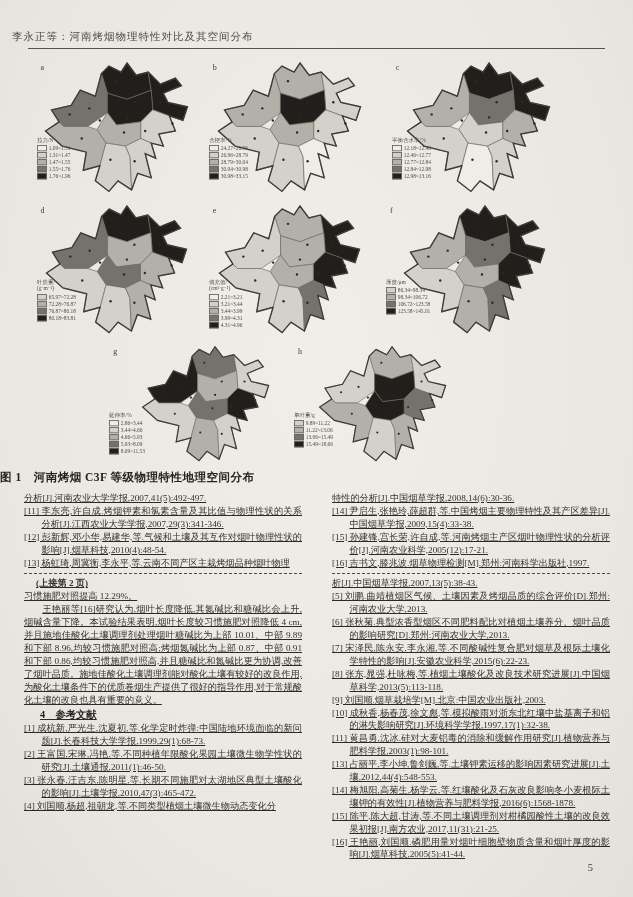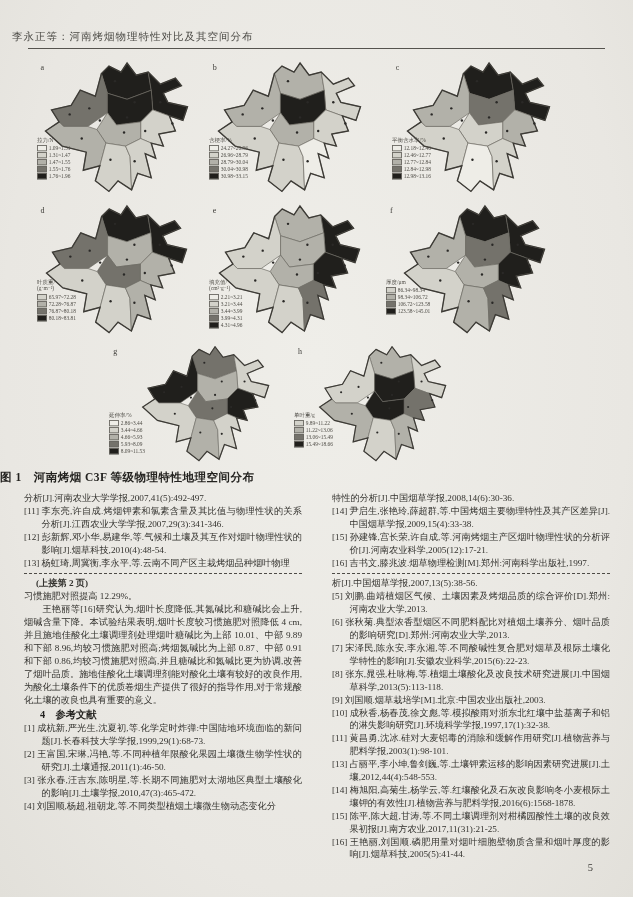--- a/index.html
+++ b/index.html
@@ -19,21 +19,21 @@
   .map svg{width:100%;height:100%;}
   .map-label{position:absolute;left:7%;top:2%;font-size:8px;color:#3c3b37;
     font-family:"Liberation Serif",serif;}
   .legend{position:absolute;left:5%;top:54%;font-size:6px;line-height:7px;color:#504e48;}
   .legend .legend-title{white-space:pre-line;margin-bottom:1px;transform:scale(.92);transform-origin:left top;}
   .legend-row{display:flex;align-items:center;gap:2px;transform:scale(.9);transform-origin:left top;}
   .legend-swatch{width:9px;height:4.5px;border:0.5px solid #6a6862;flex:none;}
   .caption{position:absolute;top:470px;left:0;width:100%;
     font-weight:bold;font-size:11.5px;color:#23221f;letter-spacing:.5px;}
   
-  #text-area{position:absolute;top:492px;left:24px;width:586px;display:flex;gap:30px;}
+  #text-area{position:absolute;top:492px;left:24px;width:586px;display:flex;gap:30px;text-decoration:underline;}
   .column{width:286px;font-size:9.2px;line-height:12.9px;text-align:justify;color:#33322e;}
   .column .ref{padding-left:1.9em;text-indent:-1.9em;}
   .column .cont{text-indent:0;}
   .column .para{text-indent:2em;}
   .column .marker{font-weight:bold;padding-left:12px;}
   .column .heading{font-weight:bold;font-size:10.3px;margin:2px 16px 1px;color:#23221f;}
   .column .divider{border-top:1.3px dashed #4d4b46;margin:4px 0 3px;height:0;}
   .page-number{position:absolute;right:40px;bottom:24px;font-size:10.5px;color:#3b3a36;}
 </style>
 </head>
@@ -460,21 +460,21 @@
       <div class="ref">[2] 王富国,宋琳,冯艳,等.不同种植年限酸化果园土壤微生物学性状的研究[J].土壤通报,2011(1):46-50.</div>
       <div class="ref">[3] 张永春,汪吉东,陈明星,等.长期不同施肥对太湖地区典型土壤酸化的影响[J].土壤学报,2010,47(3):465-472.</div>
       <div class="ref">[4] 刘国顺,杨超,祖朝龙,等.不同类型植烟土壤微生物动态变化分</div>
     </div>
   <div class="column" id="right-col">
       <div class="cont">特性的分析[J].中国烟草学报,2008,14(6):30-36.</div>
       <div class="ref">[14] 尹启生,张艳玲,薛超群,等.中国烤烟主要物理特性及其产区差异[J].中国烟草学报,2009,15(4):33-38.</div>
       <div class="ref">[15] 孙建锋,宫长荣,许自成,等.河南烤烟主产区烟叶物理性状的分析评价[J].河南农业科学,2005(12):17-21.</div>
       <div class="ref">[16] 吉书文,滕兆波.烟草物理检测[M].郑州:河南科学出版社,1997.</div>
       <div class="divider"></div>
-      <div class="cont">析[J].中国烟草学报,2007,13(5):38-56.</div>
+      <div class="cont">析[J].中国烟草学报,2007,13(5):38-43.</div>
       <div class="ref">[5] 刘鹏.曲靖植烟区气候、土壤因素及烤烟品质的综合评价[D].郑州:河南农业大学,2013.</div>
       <div class="ref">[6] 张秋菊.典型浓香型烟区不同肥料配比对植烟土壤养分、烟叶品质的影响研究[D].郑州:河南农业大学,2013.</div>
       <div class="ref">[7] 宋泽民,陈永安,李永湘,等.不同酸碱性复合肥对烟草及根际土壤化学特性的影响[J].安徽农业科学,2015(6):22-23.</div>
       <div class="ref">[8] 张东,晁强,杜咏梅,等.植烟土壤酸化及改良技术研究进展[J].中国烟草科学,2013(5):113-118.</div>
       <div class="ref">[9] 刘国顺.烟草栽培学[M].北京:中国农业出版社,2003.</div>
       <div class="ref">[10] 成秋香,杨春茂,徐文彪,等.模拟酸雨对浙东北红壤中盐基离子和铝的淋失影响研究[J].环境科学学报,1997,17(1):32-38.</div>
       <div class="ref">[11] 黄昌勇,沈冰.硅对大麦铝毒的消除和缓解作用研究[J].植物营养与肥料学报,2003(1):98-101.</div>
       <div class="ref">[13] 占丽平,李小坤,鲁剑巍,等.土壤钾素运移的影响因素研究进展[J].土壤,2012,44(4):548-553.</div>
       <div class="ref">[14] 梅旭阳,高菊生,杨学云,等.红壤酸化及石灰改良影响冬小麦根际土壤钾的有效性[J].植物营养与肥料学报,2016(6):1568-1878.</div>
       <div class="ref">[15] 陈平,陈大超,甘涛,等.不同土壤调理剂对柑橘园酸性土壤的改良效果初报[J].南方农业,2017,11(31):21-25.</div>

